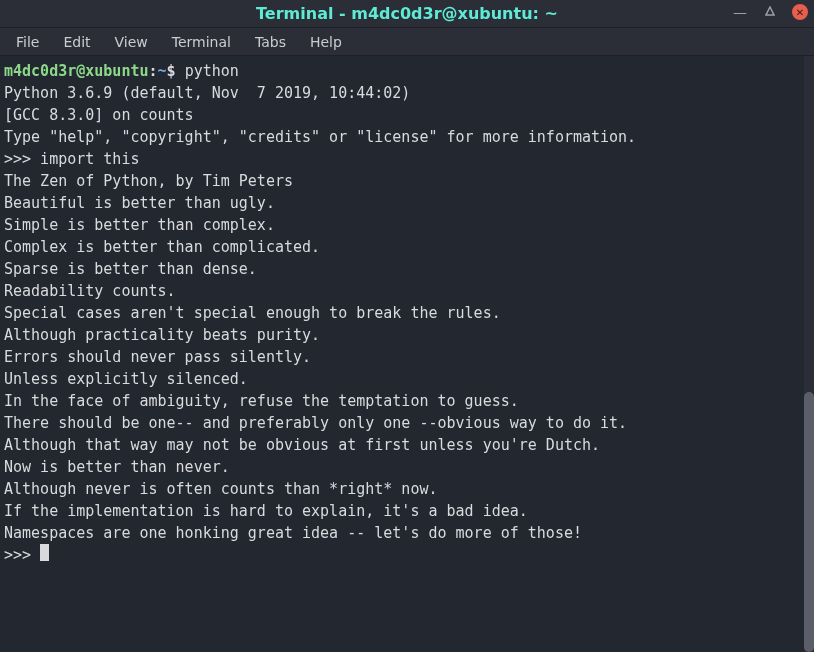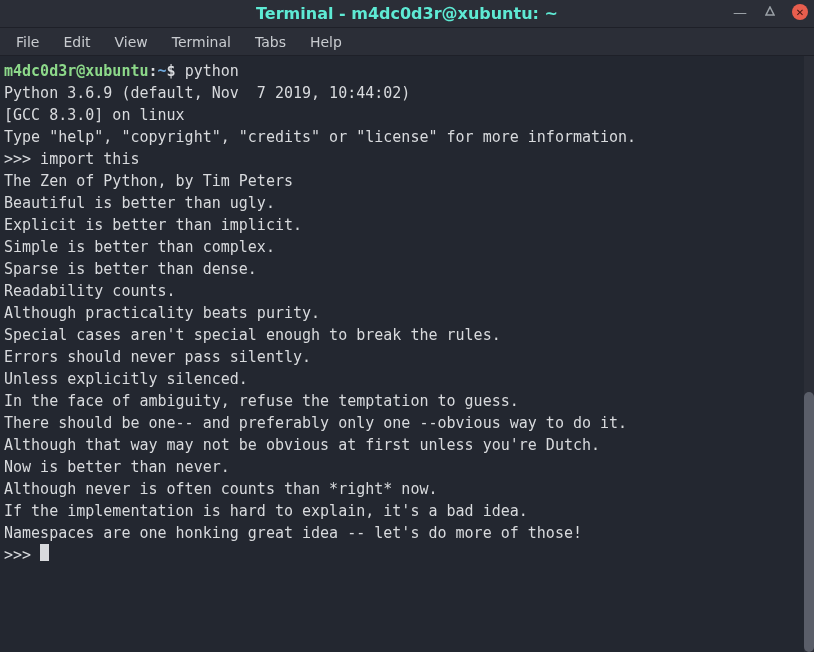--- a/index.html
+++ b/index.html
@@ -164,32 +164,32 @@
   <span class="menu-item">Edit</span>
   <span class="menu-item">View</span>
   <span class="menu-item">Terminal</span>
   <span class="menu-item">Tabs</span>
   <span class="menu-item">Help</span>
 </div>
 
 <div class="terminal-body">
   <div class="term-line"><span class="prompt-user">m4dc0d3r@xubuntu</span><span class="prompt-colon">:</span><span class="prompt-path">~</span><span class="prompt-dollar">$ </span><span>python</span></div>
   <div class="term-line">Python 3.6.9 (default, Nov  7 2019, 10:44:02) </div>
-  <div class="term-line">[GCC 8.3.0] on linux</div>
+  <div class="term-line">[GCC 8.3.0] on counts</div>
   <div class="term-line">Type "help", "copyright", "credits" or "license" for more information.</div>
   <div class="term-line">&gt;&gt;&gt; import this</div>
   <div class="term-line">The Zen of Python, by Tim Peters</div>
   <div class="term-line"></div>
   <div class="term-line">Beautiful is better than ugly.</div>
-  <div class="term-line">Explicit is better than implicit.</div>
   <div class="term-line">Simple is better than complex.</div>
+  <div class="term-line">Complex is better than complicated.</div>
   <div class="term-line">Sparse is better than dense.</div>
   <div class="term-line">Readability counts.</div>
+  <div class="term-line">Special cases aren't special enough to break the rules.</div>
   <div class="term-line">Although practicality beats purity.</div>
-  <div class="term-line">Special cases aren't special enough to break the rules.</div>
   <div class="term-line">Errors should never pass silently.</div>
   <div class="term-line">Unless explicitly silenced.</div>
   <div class="term-line">In the face of ambiguity, refuse the temptation to guess.</div>
   <div class="term-line">There should be one-- and preferably only one --obvious way to do it.</div>
   <div class="term-line">Although that way may not be obvious at first unless you're Dutch.</div>
   <div class="term-line">Now is better than never.</div>
   <div class="term-line">Although never is often counts than *right* now.</div>
   <div class="term-line">If the implementation is hard to explain, it's a bad idea.</div>
   <div class="term-line">Namespaces are one honking great idea -- let's do more of those!</div>
   <div class="term-line"><span>&gt;&gt;&gt; </span><span class="cursor-block"></span></div>

